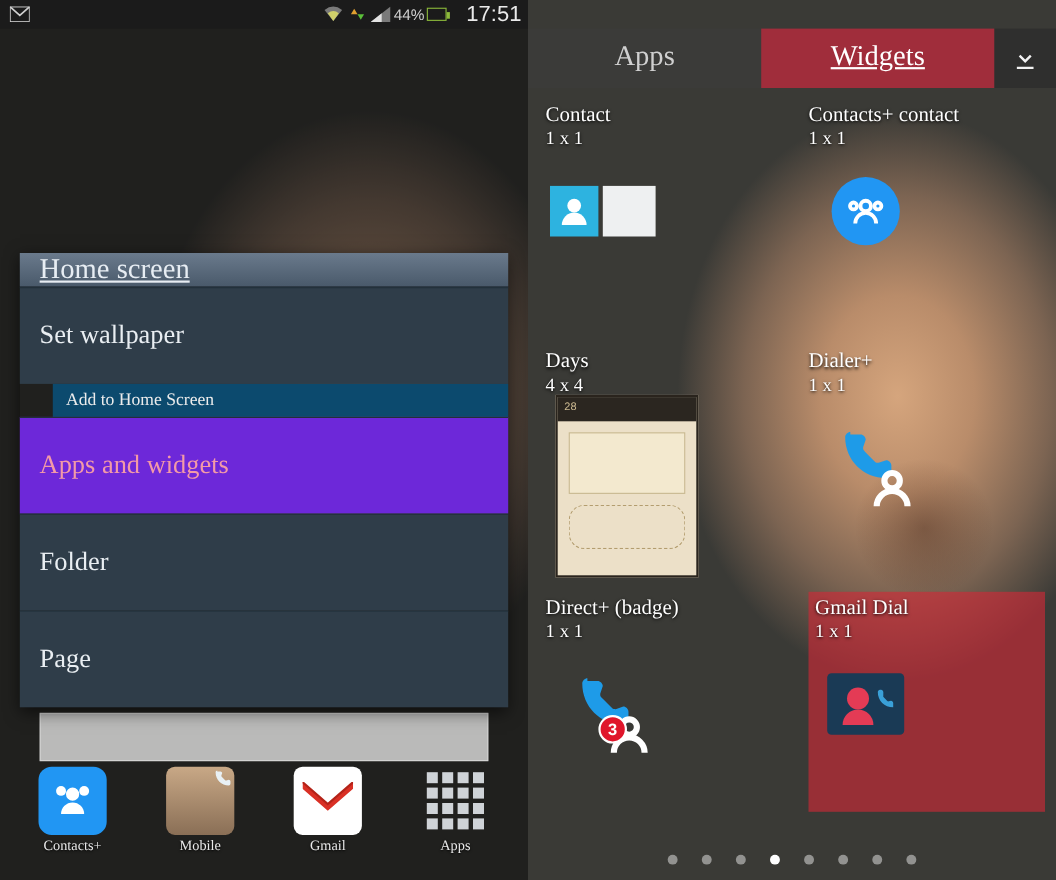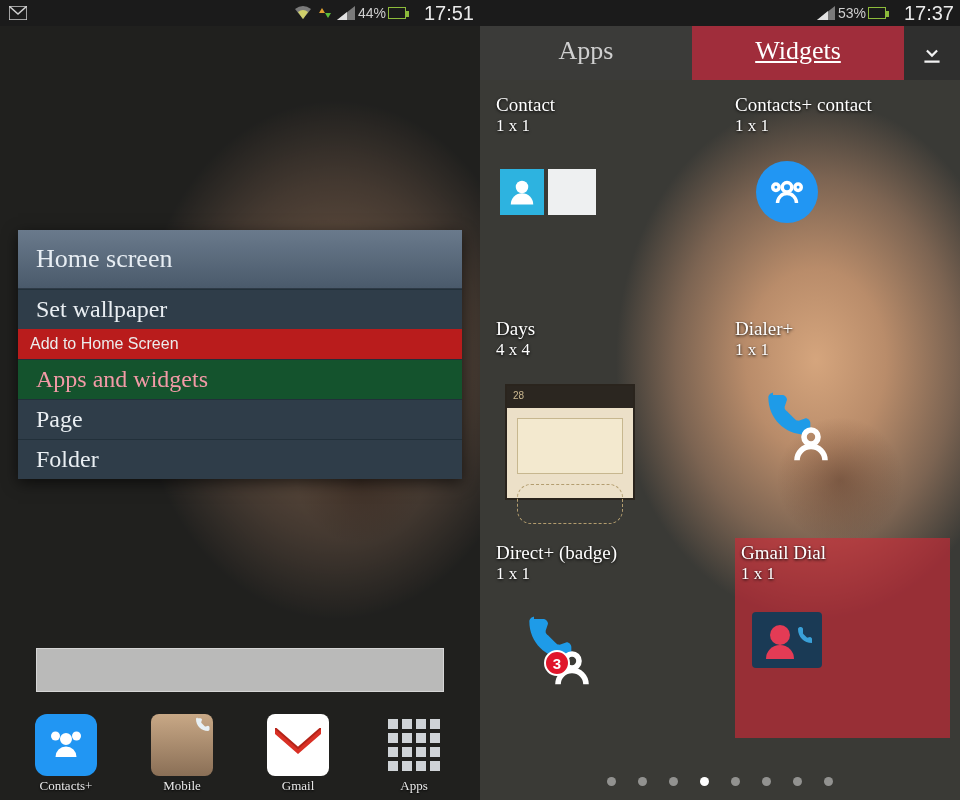--- a/index.html
+++ b/index.html
@@ -42,45 +42,45 @@
   
   .menu {
     position: absolute; left: 18px; right: 18px; top: 230px;
     background: transparent; z-index: 30;
     box-shadow: 0 4px 14px rgba(0,0,0,.6);
     font-family: "Segoe Script","Comic Sans MS",cursive;
   }
   .menu .hdr {
     background: linear-gradient(#6a7a8c,#4a5a6b);
     color: #e7edf3; font-size: 26px;
-    padding: 14px 18px; border-bottom:1px solid #2e3a46;
+    padding: 0 18px; border-bottom:1px solid #2e3a46;text-decoration:underline;
   }
   .menu .row {
     background: #2f3d49; color:#e9eef2; font-size:24px;
-    padding: 6px 18px; border-top:1px solid #22303a;
+    padding: 30px 18px; border-top:1px solid #22303a;
   }
   .menu .sub {
-    background:#b91c1c; color:#ececec; font-size:16px;
-    padding:6px 12px; font-family:Liberation Sans, sans-serif;
+    background:#0c4a6e; color:#ececec; font-size:16px;
+    padding:6px 12px; font-family:Liberation Serif, serif;margin-left:30px;
   }
   .menu .row.sel {
-    background:#14532d; color:#f39aa7;
+    background:#6d28d9; color:#f39aa7;
   }
 
   
   .gbar {
     position:absolute; left:36px; right:36px; bottom:108px; height:44px;
     background: rgba(238,238,238,.75);
     border:1px solid rgba(255,255,255,.4); z-index:20;
   }
 
   
   .dock {
-    position:absolute; left:0; right:0; bottom:0; height:96px;
-    display:flex; justify-content:space-around; align-items:flex-end;
+    position:absolute; left:0; right:0; bottom:12px; height:96px;
+    display:flex; justify-content:space-around; align-items:center;
     padding:0 8px 6px; z-index:20;
   }
   .dock .app { width:80px; text-align:center;}
   .dock .icon { width:62px; height:62px; margin:0 auto 2px; border-radius:12px;
     display:flex; align-items:center; justify-content:center;}
   .dock .lbl { color:#eaeaea; font-size:13px; text-shadow:0 1px 2px #000;}
   .ic-contacts { background:#2y; background:#2196f3; border-radius:50%; }
   .ic-whatsapp { background: radial-gradient(circle at 30% 30%, #57e06a, #1aa33a); border-radius:50%;}
   .ic-gmail { background:#fff;}
   .ic-mobile { background: linear-gradient(#c8a886,#8a6f56);}
@@ -114,21 +114,21 @@
   .witem .s { color:#fff; font-size:17px; text-shadow:0 1px 3px #000;}
   .witem .pv { position:absolute; top:50px; left:4px; width:96px; height:96px;
     display:flex; align-items:center; justify-content:center;}
   .witem.hl {  background: rgba(210,40,55,.62); outline:0; top:-4px; padding:4px 6px;}
   .witem.hl .pv{ top:54px; }
 
   .pv-contact { width:110px;}
   .pv-contact .a{ width:46px; height:46px; background:#2db3e0; display:flex; align-items:center; justify-content:center;}
   .pv-contact .b{ width:50px; height:46px; background:#eef0f1; margin-left:4px;}
   .pv-contacts2{ width:62px; height:62px; border-radius:50%; background:#2196f3;}
-  .pv-days{ width:130px; height:116px; background:#ece0c8; border:2px solid #2a241d;}
+  .pv-days{ width:130px; height:166px; background:#ece0c8; border:2px solid #2a241d;}
   .pv-days .bar{ height:22px; background:#2b2620; color:#cbb890; font-size:10px; font-family:Arial; padding:4px 6px;}
   .pv-days .note{ margin:10px; height:56px; background:#f3e9cf; border:1px solid #c7b78f;}
   .pv-days .bub{ margin:0 10px; height:40px; background:transparent; border:1px dashed #b39d6f; border-radius:14px;}
   .phoneic svg{ width:56px; height:56px; }
   .badge3{ position:absolute; left:48px; top:108px; background:#e0162b; color:#fff;
     width:26px; height:26px; border-radius:50%; display:flex; align-items:center; justify-content:center;
     font-family:Arial; font-weight:bold; font-size:15px; border:2px solid #fff;}
   .mini{ position:absolute; left:44px; top:48px; width:22px; height:22px;}
 
   .pv-direct{ width:70px; height:56px; background:#1a3a55; border-radius:4px;
@@ -174,22 +174,22 @@
     <span class="pct">44%</span>
     <span class="battery"><span class="fill" style="width:44%"></span></span>
     <span class="time">17:51</span>
   </div>
 
   <div class="menu">
     <div class="hdr">Home screen</div>
     <div class="row">Set wallpaper</div>
     <div class="sub">Add to Home Screen</div>
     <div class="row sel">Apps and widgets</div>
+    <div class="row">Folder</div>
     <div class="row">Page</div>
-    <div class="row">Folder</div>
   </div>
 
   <div class="gbar"></div>
 
   <div class="dock">
     <div class="app">
       <div class="icon ic-contacts">
         <svg width="36" height="36" viewBox="0 0 24 24">
             <path fill="#fff" d="M12 12a4 4 0 100-8 4 4 0 000 8zm-7 8a7 7 0 0114 0z"></path>
             <circle cx="19" cy="6" r="3" fill="#fff"></circle>
@@ -238,32 +238,20 @@
           </div>
       </div>
       <div class="lbl">Apps</div>
     </div>
   </div>
 </div>
 
 <div class="phone right">
   <div class="wallpaper"></div>
 
-  <div class="status">
-    <span class="spacer"></span>
-    <span class="ic">
-      <svg width="18" height="14">
-          <path d="M0 14 L18 14 L18 0 Z" fill="#7a7a7a"></path>
-          <path d="M0 14 L11 14 L11 5 Z" fill="#e2e2e2"></path>
-        </svg>
-    </span>
-    <span class="pct">53%</span>
-    <span class="battery"><span class="fill" style="width:53%"></span></span>
-    <span class="time">17:37</span>
-  </div>
 
   <div class="tabs">
     <div class="tab inactive">Apps</div>
     <div class="tab active">Widgets</div>
     <div class="dlbtn">
       <svg width="26" height="26" viewBox="0 0 24 24">
           <path d="M12 3v10l4-4 1.4 1.4L12 16 6.6 10.4 8 9l4 4V3h0zM5 19h14v2H5z"></path>
         </svg>
     </div>
   </div>

